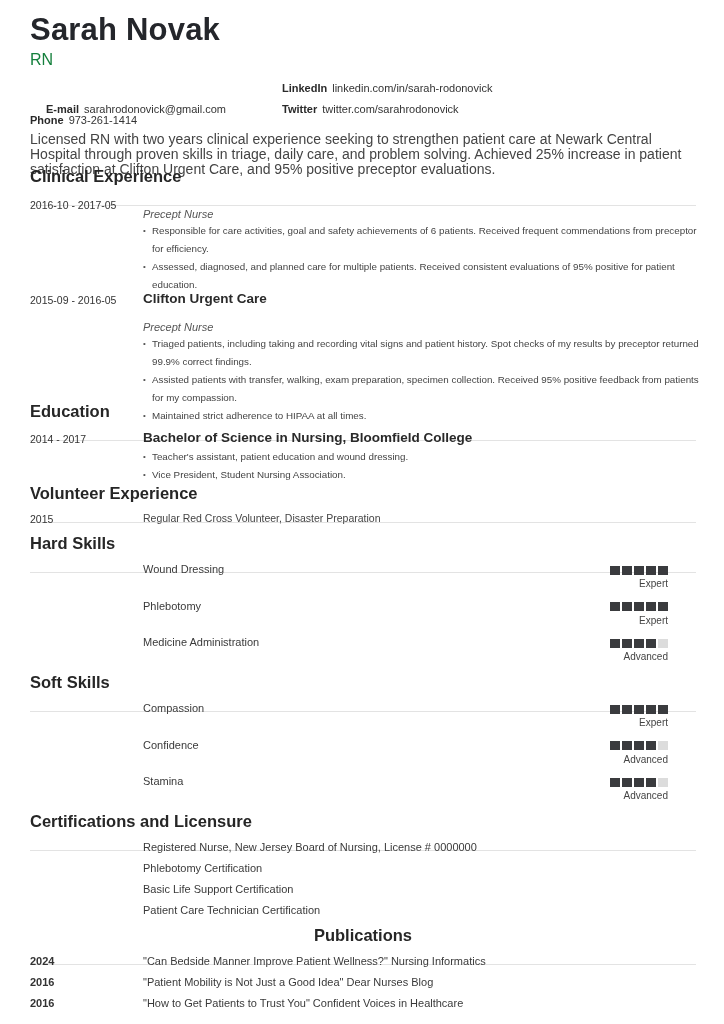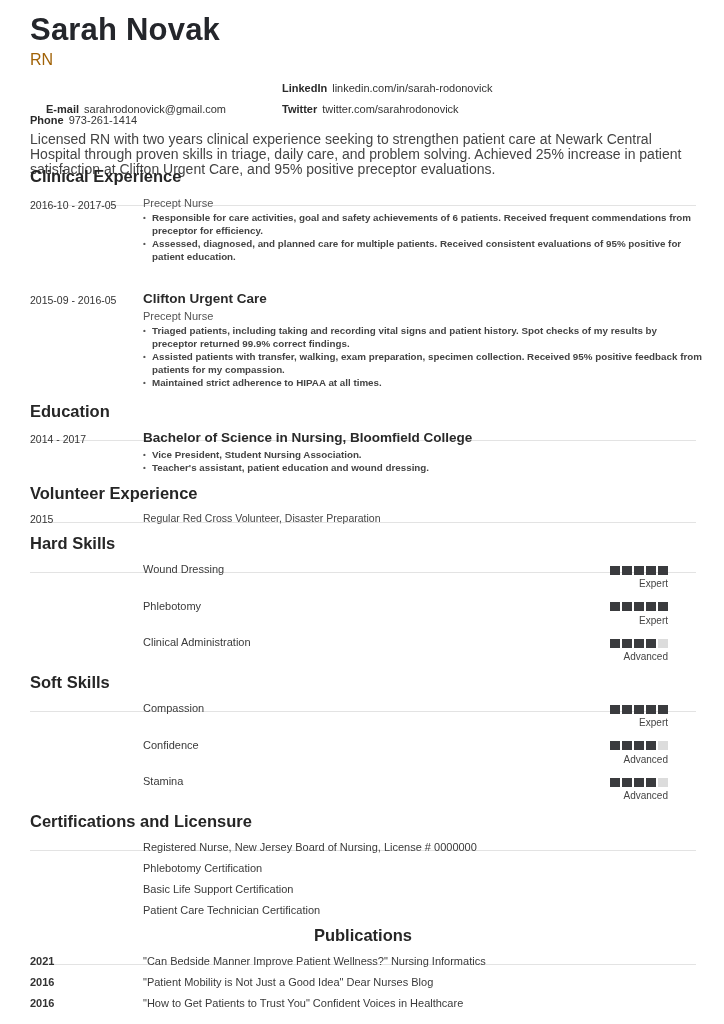--- a/index.html
+++ b/index.html
@@ -1,35 +1,35 @@
 <!DOCTYPE html>
 <html><head>
 <meta charset="utf-8">
 <style>
   * { box-sizing: border-box; margin: 0; padding: 0; }
   html, body { width: 724px; height: 1024px; background: #ffffff; overflow: hidden; }
   body { font-family: "Liberation Sans", sans-serif; color: #2b2b2b; position: relative; }
   .page { position: absolute; left: 30px; top: 0; width: 666px; }
 
   .name { position: absolute; top: 12px; left: 0; font-size: 31px; font-weight: bold; color: #24262b; letter-spacing: 0.2px; }
-  .title { position: absolute; top: 51px; left: 0; font-size: 16px; color: #a16207; }
+  .title { position: absolute; top: 51px; left: 0; font-size: 16px; color: #15803d; }
 
   .contact { position: absolute; font-size: 11px; color: #333; }
   .contact .lbl { font-weight: bold; color: #2a2a2a; margin-right: 5px; }
 
   .summary { position: absolute; top: 132px; left: 0; width: 666px; font-size: 14px; line-height: 15px; color: #444; }
 
   .section-title { position: absolute; left: 0; width: 666px; font-size: 16.5px; font-weight: bold; color: #262626; padding-bottom: 19px; border-bottom: 1px solid #e3e3e3; }
 
   .date { position: absolute; left: 0; font-size: 10.5px; font-weight: normal; color: #333; }
   .entry { position: absolute; left: 113px; width: 560px; }
   .entry-head { font-size: 13.5px; font-weight: bold; color: #2a2a2a; line-height: 18px; }
-  .entry-role { font-size: 11px; color: #555; line-height: 15px; margin-top: 1px; }
+  .entry-role { font-size: 11px; font-style: italic; color: #555; line-height: 15px; margin-top: 12px; }
   .bullets { list-style: none; }
-  .bullets li { position: relative; padding-left: 9px; font-size: 9.8px; line-height: 13px; color: #444; font-weight: bold; }
+  .bullets li { position: relative; padding-left: 9px; font-size: 9.8px; line-height: 18px; color: #444; }
   .bullets li::before { content: "•"; position: absolute; left: 0; top: 0; font-size: 8px; color: #555; }
 
   .plain { position: absolute; left: 113px; font-size: 10.5px; color: #444; }
 
   .skill-name { position: absolute; left: 113px; font-size: 11px; color: #3a3a3a; }
   .meter { position: absolute; right: 28px; display: flex; gap: 2px; }
   .meter .sq { width: 10px; height: 9px; background: #3a3b3e; }
   .meter .sq.off { background: #dcdcdc; }
   .level { position: absolute; right: 28px; font-size: 10px; color: #444; text-align: right; }
 
@@ -80,22 +80,22 @@
       <li>Assisted patients with transfer, walking, exam preparation, specimen collection. Received 95% positive feedback from patients for my compassion.</li>
       <li>Maintained strict adherence to HIPAA at all times.</li>
     </ul>
   </div>
 
   <div class="section-title" style="top:402px;">Education</div>
   <div class="date" style="top:433px;">2014 - 2017</div>
   <div class="entry" style="top:429px;">
     <div class="entry-head">Bachelor of Science in Nursing, Bloomfield College</div>
     <ul class="bullets" style="margin-top:1px;">
+      <li>Teacher's assistant, patient education and wound dressing.</li>
       <li>Vice President, Student Nursing Association.</li>
-      <li>Teacher's assistant, patient education and wound dressing.</li>
     </ul>
   </div>
 
   <div class="section-title" style="top:484px;">Volunteer Experience</div>
   <div class="date" style="top:513px;">2015</div>
   <div class="plain" style="top:512px;">Regular Red Cross Volunteer, Disaster Preparation</div>
 
   <div class="section-title" style="top:534px;">Hard Skills</div>
 
   <div class="skill-name" style="top:563px;">Wound Dressing</div>
@@ -111,21 +111,21 @@
   <div class="skill-name" style="top:600px;">Phlebotomy</div>
   <div class="meter" style="top:602px;">
     <span class="sq"></span>
       <span class="sq"></span>
       <span class="sq"></span>
       <span class="sq"></span>
       <span class="sq"></span>
   </div>
   <div class="level" style="top:615px;">Expert</div>
 
-  <div class="skill-name" style="top:636px;">Clinical Administration</div>
+  <div class="skill-name" style="top:636px;">Medicine Administration</div>
   <div class="meter" style="top:639px;">
     <span class="sq"></span>
       <span class="sq"></span>
       <span class="sq"></span>
       <span class="sq"></span>
       <span class="sq off"></span>
   </div>
   <div class="level" style="top:651px;">Advanced</div>
 
   <div class="section-title" style="top:673px;">Soft Skills</div>
@@ -160,20 +160,20 @@
   </div>
   <div class="level" style="top:790px;">Advanced</div>
 
   <div class="section-title" style="top:812px;">Certifications and Licensure</div>
   <div class="cert" style="top:841px;">Registered Nurse, New Jersey Board of Nursing, License # 0000000</div>
   <div class="cert" style="top:862px;text-align:right;">Phlebotomy Certification</div>
   <div class="cert" style="top:883px;">Basic Life Support Certification</div>
   <div class="cert" style="top:904px;">Patient Care Technician Certification</div>
 
   <div class="section-title" style="top:926px;text-align:center;">Publications</div>
-  <div class="pub-year" style="top:955px;">2021</div>
+  <div class="pub-year" style="top:955px;">2024</div>
   <div class="pub-text" style="top:955px;">"Can Bedside Manner Improve Patient Wellness?" Nursing Informatics</div>
   <div class="pub-year" style="top:976px;">2016</div>
   <div class="pub-text" style="top:976px;">"Patient Mobility is Not Just a Good Idea" Dear Nurses Blog</div>
   <div class="pub-year" style="top:997px;">2016</div>
   <div class="pub-text" style="top:997px;">"How to Get Patients to Trust You" Confident Voices in Healthcare</div>
 
 </div>
 
 </body></html>

